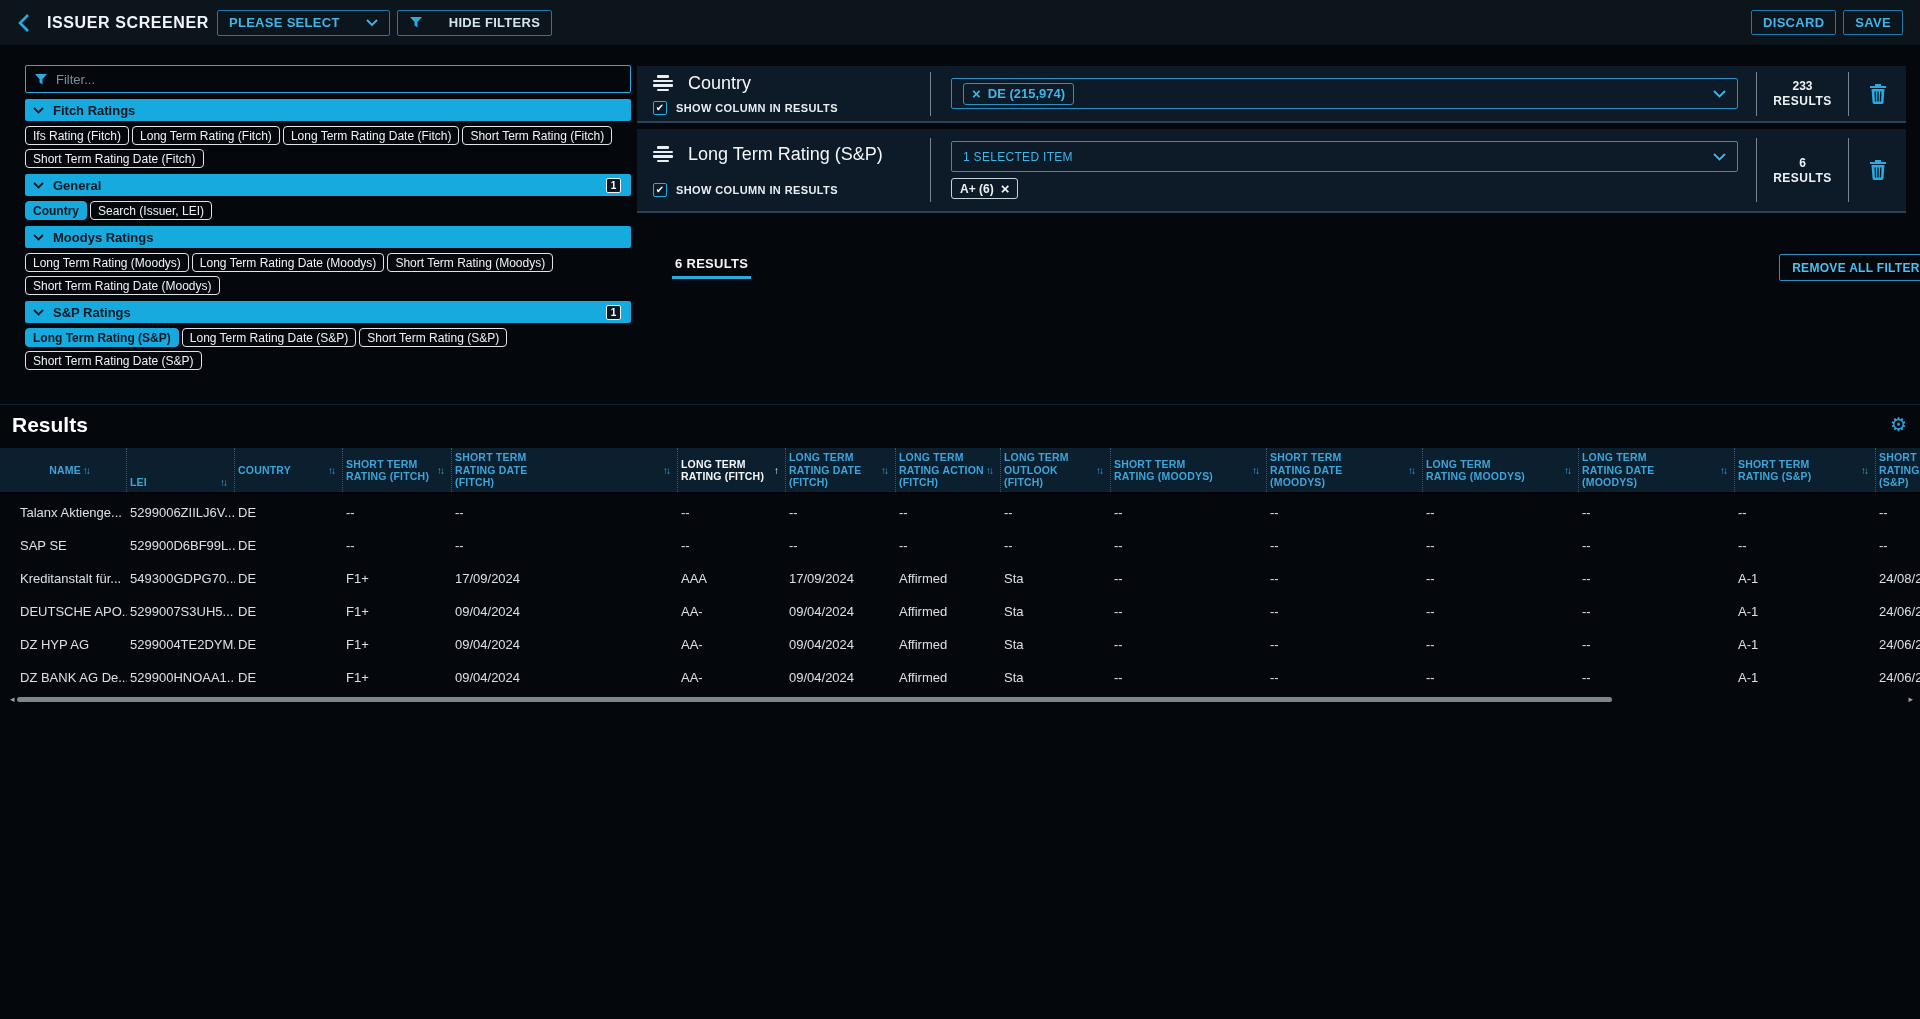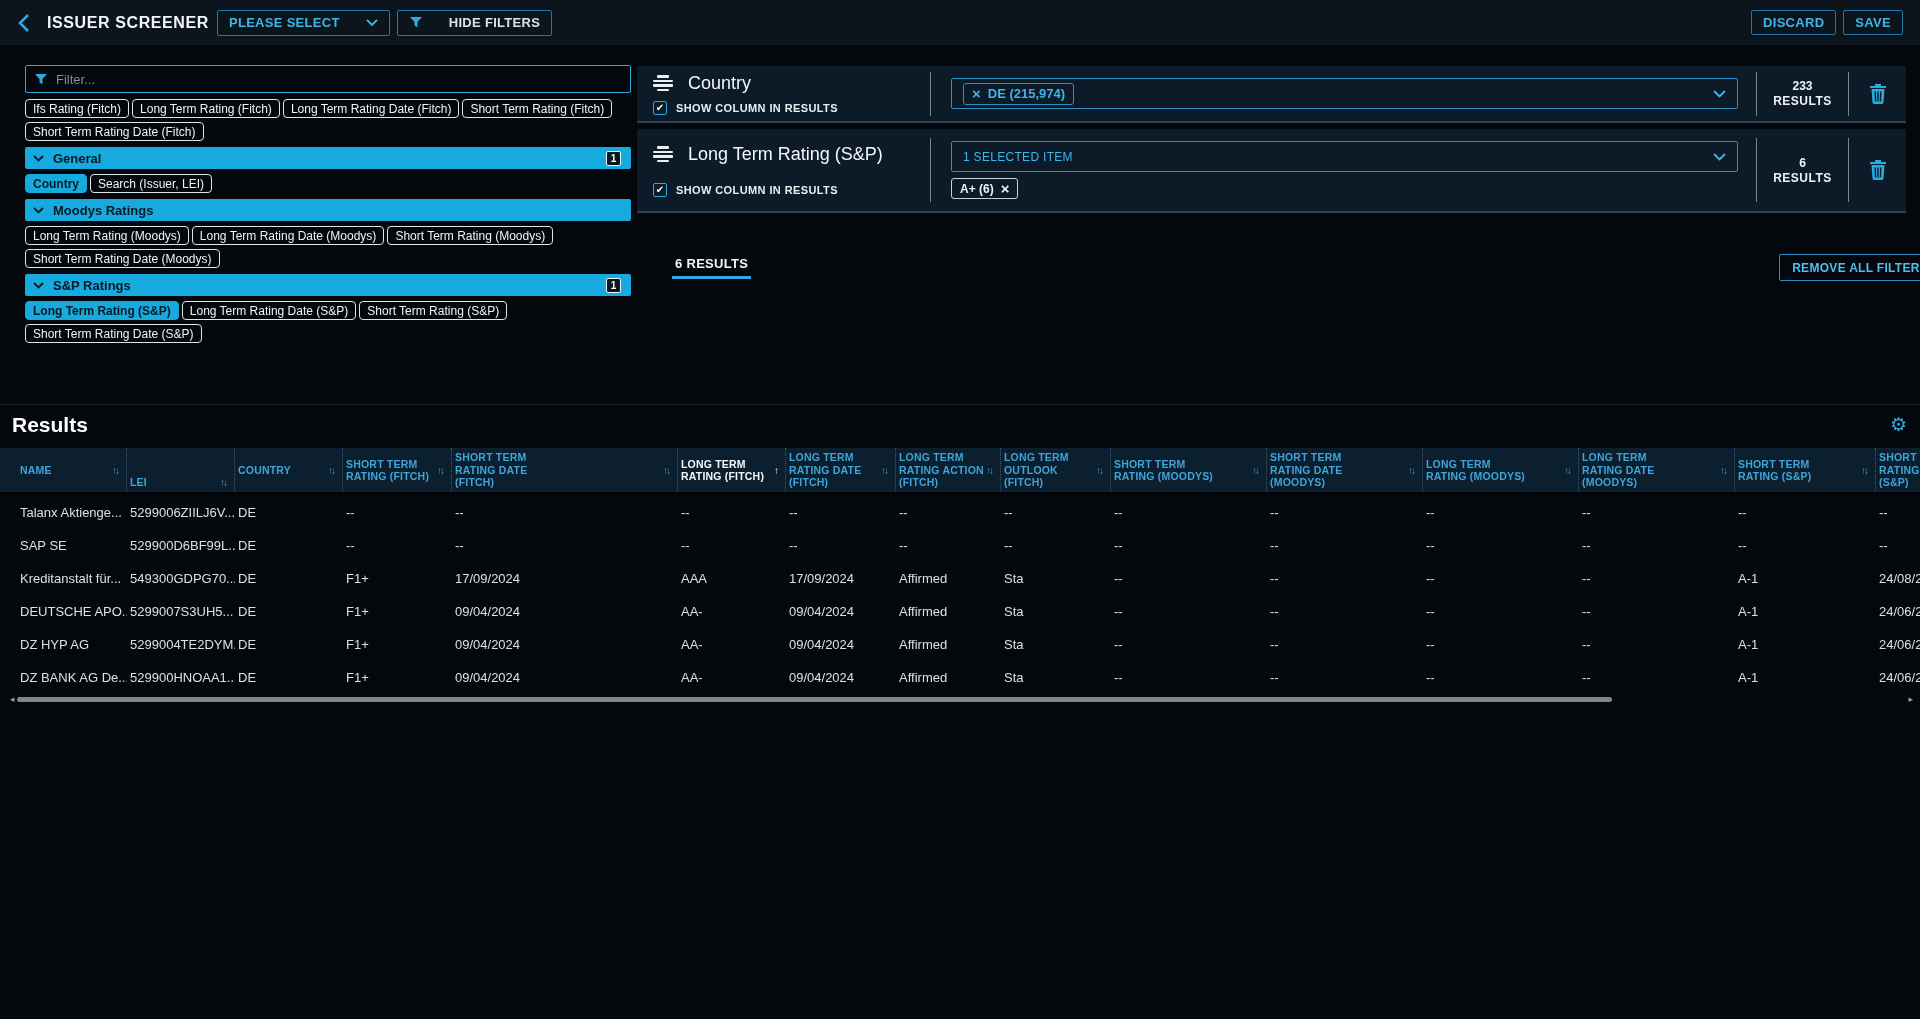--- a/index.html
+++ b/index.html
@@ -123,21 +123,21 @@
     border-top:1px solid #122230; overflow:hidden;
   }
   .res-title{ position:absolute; left:12px; top:8px; font-size:21px; font-weight:700; color:#ffffff; }
   .gear{ position:absolute; right:13px; top:10px; font-size:19px; color:#29abe2; cursor:pointer; line-height:1; }
   .thead{
     position:absolute; left:0; top:43px; height:46px; width:2030px;
     background:#0c1f2f; border-bottom:2px solid #020408;
     display:flex; align-items:stretch; padding-left:17px;
   }
   .rowline > *{ flex:none; }
-  .rowline > :nth-child(1){ width:110px; }
+  .rowline > :nth-child(1){ width:110px;justify-content:center; }
   .rowline > :nth-child(2){ width:108px;align-items:flex-end; }
   .rowline > :nth-child(3){ width:108px; }
   .rowline > :nth-child(4){ width:109px; }
   .rowline > :nth-child(5){ width:226px; }
   .rowline > :nth-child(6){ width:108px; }
   .rowline > :nth-child(7){ width:110px; }
   .rowline > :nth-child(8){ width:105px; }
   .rowline > :nth-child(9){ width:110px; }
   .rowline > :nth-child(10){ width:156px; }
   .rowline > :nth-child(11){ width:156px; }
@@ -205,20 +205,29 @@
       <svg width="14" height="13" viewBox="0 0 14 13">
           <path d="M1,1 h12 l-4.5,5 v5.5 l-3,-2 v-3.5 Z" fill="#29abe2"></path>
         </svg>
     </span>
     <input type="text" placeholder="Filter..." style="">
   </div>
 
   <div>
 
       <div class="section">
+        <div class="sec-head">
+          <span>
+            <svg width="11" height="7" viewBox="0 0 11 7">
+              <polyline points="1,1 5.5,5.5 10,1" fill="none" stroke="#0a1824" stroke-width="1.8"></polyline>
+            </svg>
+          </span>
+          <span class="sec-label">Fitch Ratings</span>
+
+        </div>
         <div class="tags">
 
             <span class="tag">Ifs Rating (Fitch)</span>
 
             <span class="tag">Long Term Rating (Fitch)</span>
 
             <span class="tag">Long Term Rating Date (Fitch)</span>
 
             <span class="tag">Short Term Rating (Fitch)</span>
 

